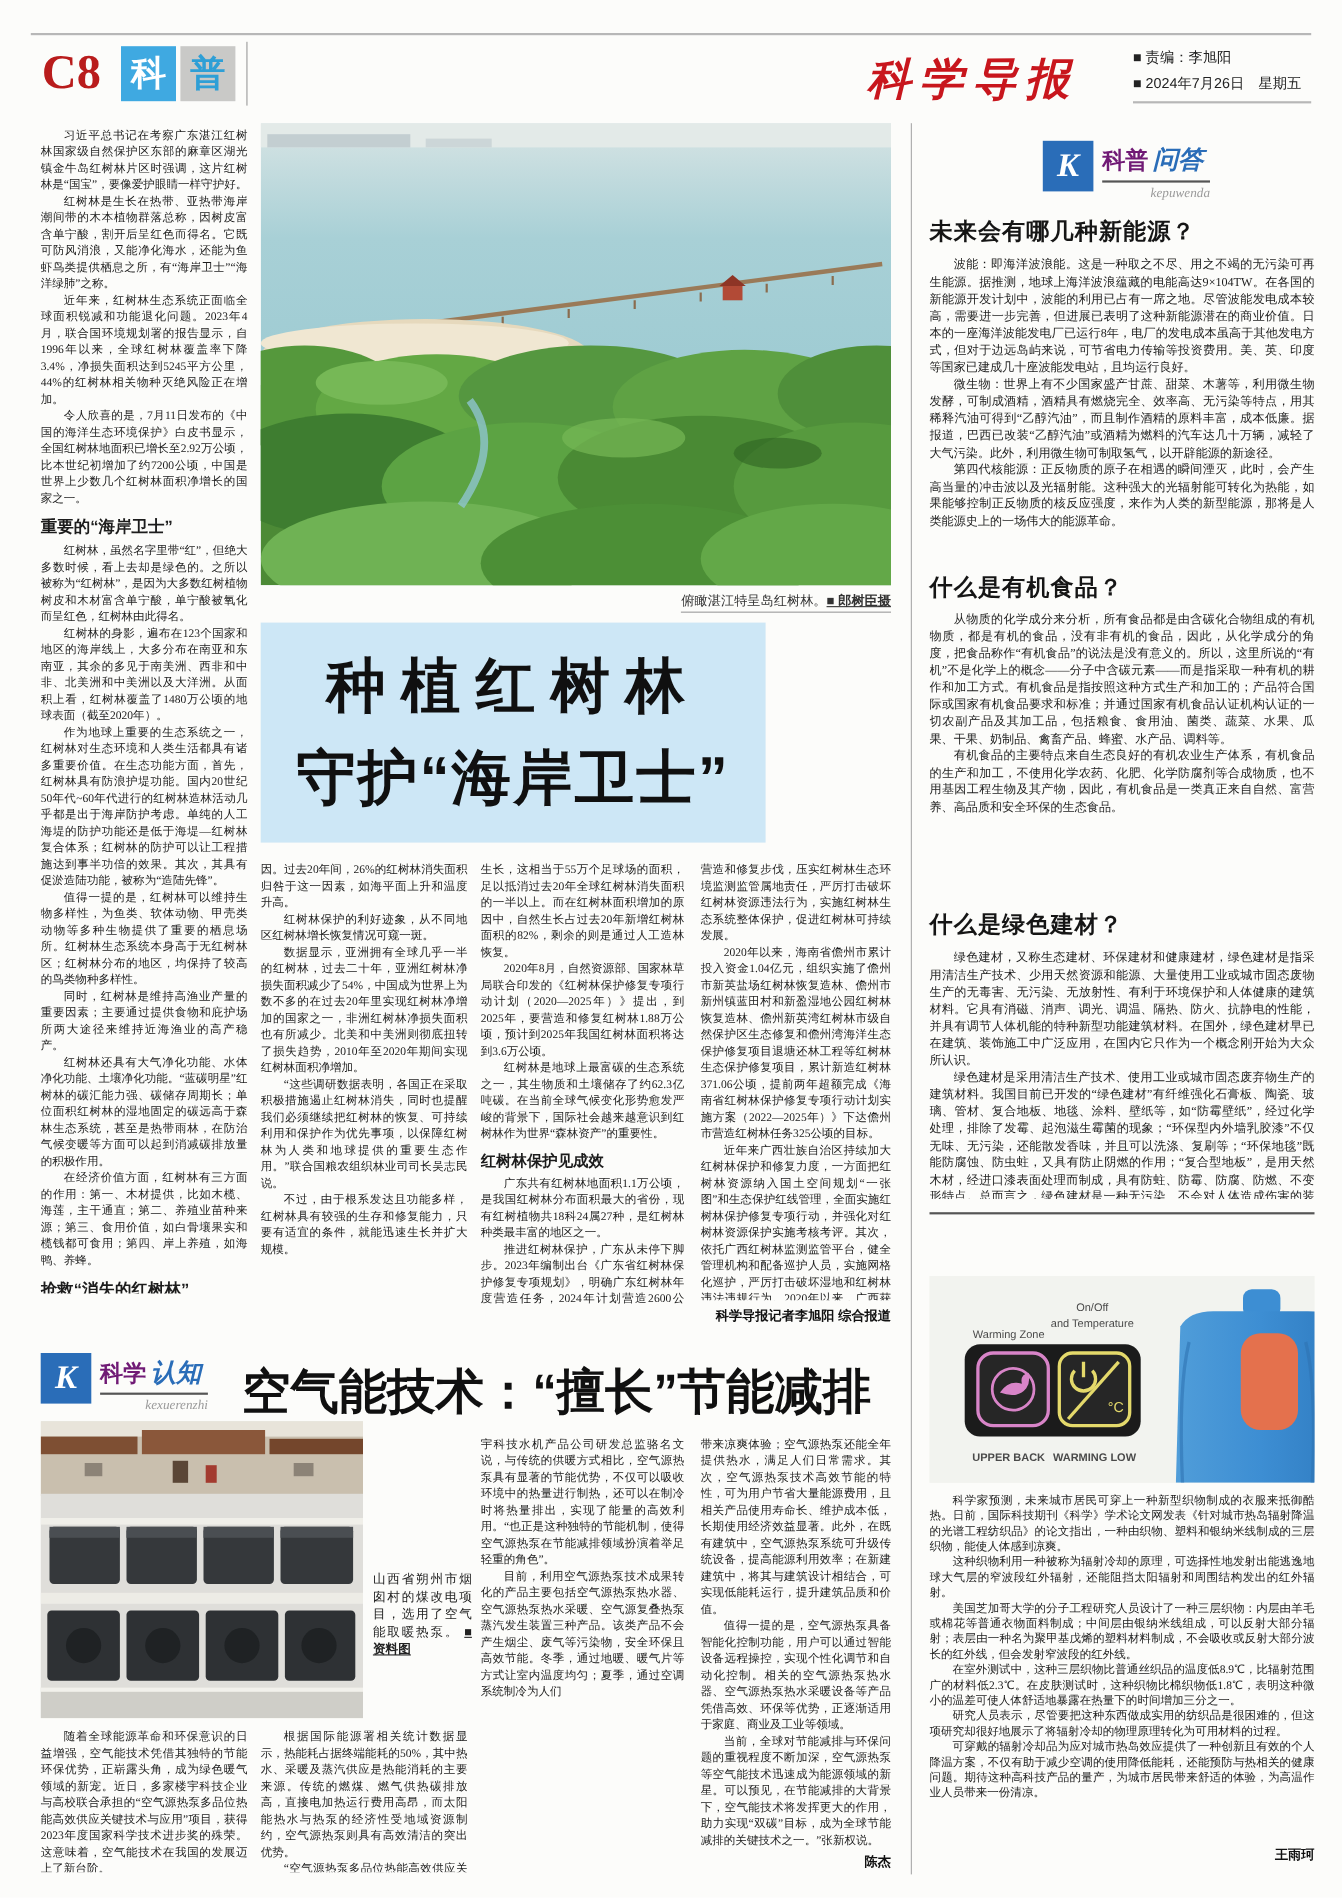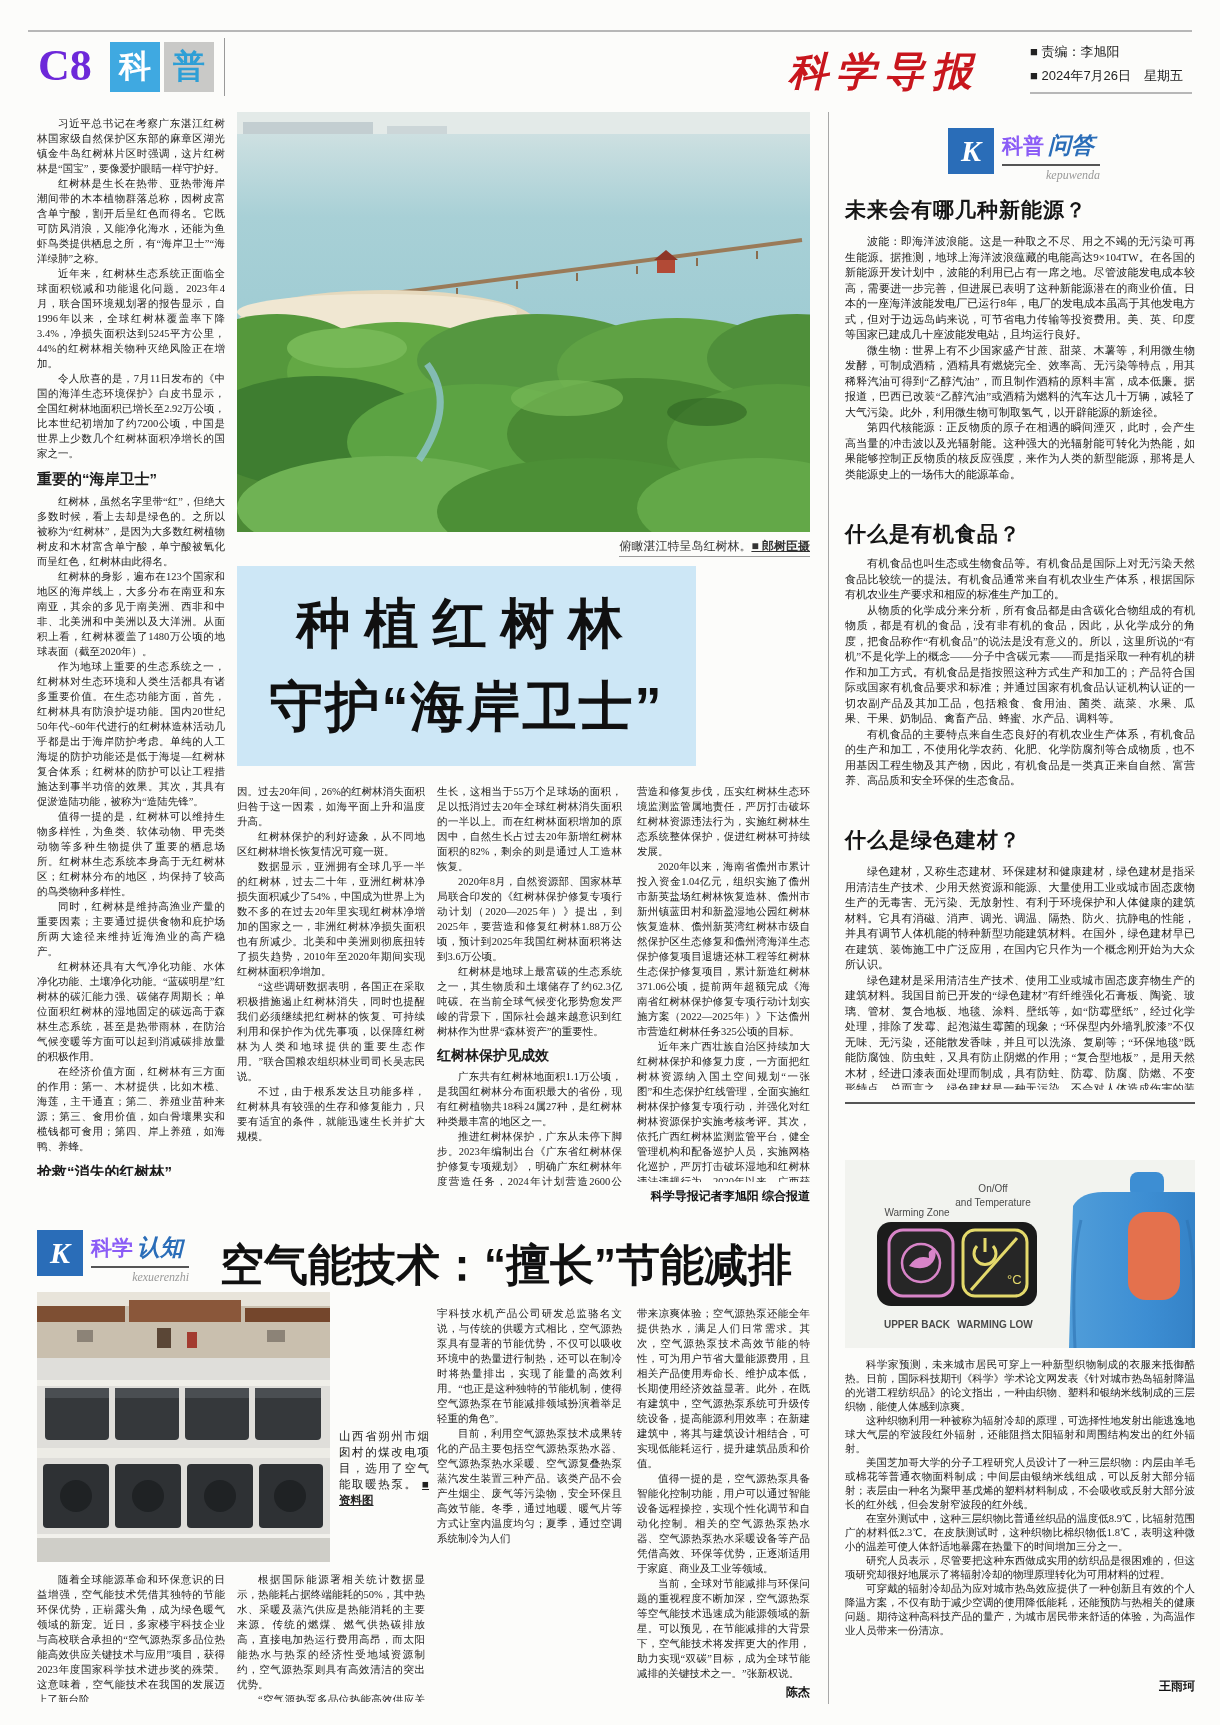--- a/index.html
+++ b/index.html
@@ -1,21 +1,21 @@
 <!DOCTYPE html>
 <html><head>
 <meta charset="utf-8">
 <style>
   html,body{margin:0;padding:0;}
   .page{position:relative;width:1220px;height:1725px;background:#fcfcfa;overflow:hidden;
         font-family:"Liberation Serif",serif;color:#1c1c1c;}
   .abs{position:absolute;}
   .rule{background:#b7b7b7;}
   
-  .c8{font:900 44px "Liberation Serif",serif;color:#6d28d9;}
+  .c8{font:900 44px "Liberation Serif",serif;color:#b91c1c;}
   .badge-box{width:50px;height:50px;display:flex;align-items:center;justify-content:center;
              font:900 32px "Liberation Sans",sans-serif;}
   .badge-ke{background:#3fa9e1;color:#fff;}
   .badge-pu{background:#c9c9c7;color:#2e9fd6;}
   .masthead{font:italic 900 40px "Liberation Serif",serif;color:#c8161d;letter-spacing:8px;white-space:nowrap;}
   .hdr-meta{font:13px/24px "Liberation Sans",sans-serif;color:#222;white-space:nowrap;}
   
   .news-body{font:10.5px/15px "Liberation Serif",serif;text-align:justify;overflow:hidden;}
   .news-body p{margin:0;text-indent:2em;}
   .colsub{font:bold 15px "Liberation Sans",sans-serif;margin:9px 0 5px;text-indent:0 !important;}
@@ -27,21 +27,21 @@
   .blue-panel{background:#cde7f6;display:flex;flex-direction:column;align-items:center;justify-content:center;}
   .bigline{font:900 54px "Liberation Sans",sans-serif;color:#101010;}
   .bigline1{letter-spacing:14px;}
   .bigline2{letter-spacing:2px;margin-top:10px;}
   
   .sec-badge{display:flex;align-items:flex-start;}
   .kbox{width:46px;height:46px;background:#2a6db8;color:#fff;display:flex;align-items:center;justify-content:center;
         font:italic 900 30px "Liberation Serif",serif;}
   .sec-right{margin-left:8px;}
   .sec-row{border-bottom:2px solid #555;padding:2px 6px 3px 0;white-space:nowrap;}
-  .sec-black{font:900 21px "Liberation Sans",sans-serif;color:#8b5cf6;}
+  .sec-black{font:900 21px "Liberation Sans",sans-serif;color:#701a75;}
   .sec-blue{font:italic 900 23px "Liberation Serif",serif;color:#2a6db8;margin-left:4px;}
   .sec-sub{font:italic 12px "Liberation Serif",serif;color:#999;text-align:right;padding-top:2px;}
   
   .q-title{font:600 21px "Liberation Sans",sans-serif;color:#151515;letter-spacing:1px;}
   .qa-body{font:11px/15.5px "Liberation Serif",serif;text-align:justify;overflow:hidden;}
   .qa-body p{margin:0;text-indent:2em;}
   .tx-headline{font:900 23px "Liberation Sans",sans-serif;color:#0e0e0e;white-space:nowrap;}
   .tx-body{font:10.5px/14px "Liberation Serif",serif;text-align:justify;overflow:hidden;}
   .tx-body p{margin:0;text-indent:2em;}
   
@@ -180,21 +180,20 @@
     <div>
         <p>波能：即海洋波浪能。这是一种取之不尽、用之不竭的无污染可再生能源。据推测，地球上海洋波浪蕴藏的电能高达9×104TW。在各国的新能源开发计划中，波能的利用已占有一席之地。尽管波能发电成本较高，需要进一步完善，但进展已表明了这种新能源潜在的商业价值。日本的一座海洋波能发电厂已运行8年，电厂的发电成本虽高于其他发电方式，但对于边远岛屿来说，可节省电力传输等投资费用。美、英、印度等国家已建成几十座波能发电站，且均运行良好。</p>
         <p>微生物：世界上有不少国家盛产甘蔗、甜菜、木薯等，利用微生物发酵，可制成酒精，酒精具有燃烧完全、效率高、无污染等特点，用其稀释汽油可得到“乙醇汽油”，而且制作酒精的原料丰富，成本低廉。据报道，巴西已改装“乙醇汽油”或酒精为燃料的汽车达几十万辆，减轻了大气污染。此外，利用微生物可制取氢气，以开辟能源的新途径。</p>
         <p>第四代核能源：正反物质的原子在相遇的瞬间湮灭，此时，会产生高当量的冲击波以及光辐射能。这种强大的光辐射能可转化为热能，如果能够控制正反物质的核反应强度，来作为人类的新型能源，那将是人类能源史上的一场伟大的能源革命。</p>
       </div>
   </div>
 
   <div class="abs q-title" style="left:845px;top:520px;width:350px;">什么是有机食品？</div>
   <div class="abs qa-body" style="left:845px;top:556px;width:350px;height:262px;">
     <div>
-        <p>有机食品也叫生态或生物食品等。有机食品是国际上对无污染天然食品比较统一的提法。有机食品通常来自有机农业生产体系，根据国际有机农业生产要求和相应的标准生产加工的。</p>
         <p>从物质的化学成分来分析，所有食品都是由含碳化合物组成的有机物质，都是有机的食品，没有非有机的食品，因此，从化学成分的角度，把食品称作“有机食品”的说法是没有意义的。所以，这里所说的“有机”不是化学上的概念——分子中含碳元素——而是指采取一种有机的耕作和加工方式。有机食品是指按照这种方式生产和加工的；产品符合国际或国家有机食品要求和标准；并通过国家有机食品认证机构认证的一切农副产品及其加工品，包括粮食、食用油、菌类、蔬菜、水果、瓜果、干果、奶制品、禽畜产品、蜂蜜、水产品、调料等。</p>
         <p>有机食品的主要特点来自生态良好的有机农业生产体系，有机食品的生产和加工，不使用化学农药、化肥、化学防腐剂等合成物质，也不用基因工程生物及其产物，因此，有机食品是一类真正来自自然、富营养、高品质和安全环保的生态食品。</p>
       </div>
   </div>
 
   <div class="abs q-title" style="left:845px;top:826px;width:350px;">什么是绿色建材？</div>
   <div class="abs qa-body" style="left:845px;top:864px;width:350px;height:226px;">
     <div>
         <p>绿色建材，又称生态建材、环保建材和健康建材，绿色建材是指采用清洁生产技术、少用天然资源和能源、大量使用工业或城市固态废物生产的无毒害、无污染、无放射性、有利于环境保护和人体健康的建筑材料。它具有消磁、消声、调光、调温、隔热、防火、抗静电的性能，并具有调节人体机能的特种新型功能建筑材料。在国外，绿色建材早已在建筑、装饰施工中广泛应用，在国内它只作为一个概念刚开始为大众所认识。</p>
         <p>绿色建材是采用清洁生产技术、使用工业或城市固态废弃物生产的建筑材料。我国目前已开发的“绿色建材”有纤维强化石膏板、陶瓷、玻璃、管材、复合地板、地毯、涂料、壁纸等，如“防霉壁纸”，经过化学处理，排除了发霉、起泡滋生霉菌的现象；“环保型内外墙乳胶漆”不仅无味、无污染，还能散发香味，并且可以洗涤、复刷等；“环保地毯”既能防腐蚀、防虫蛀，又具有防止阴燃的作用；“复合型地板”，是用天然木材，经进口漆表面处理而制成，具有防蛀、防霉、防腐、防燃、不变形特点。总而言之，绿色建材是一种无污染、不会对人体造成伤害的装饰材料。</p>

